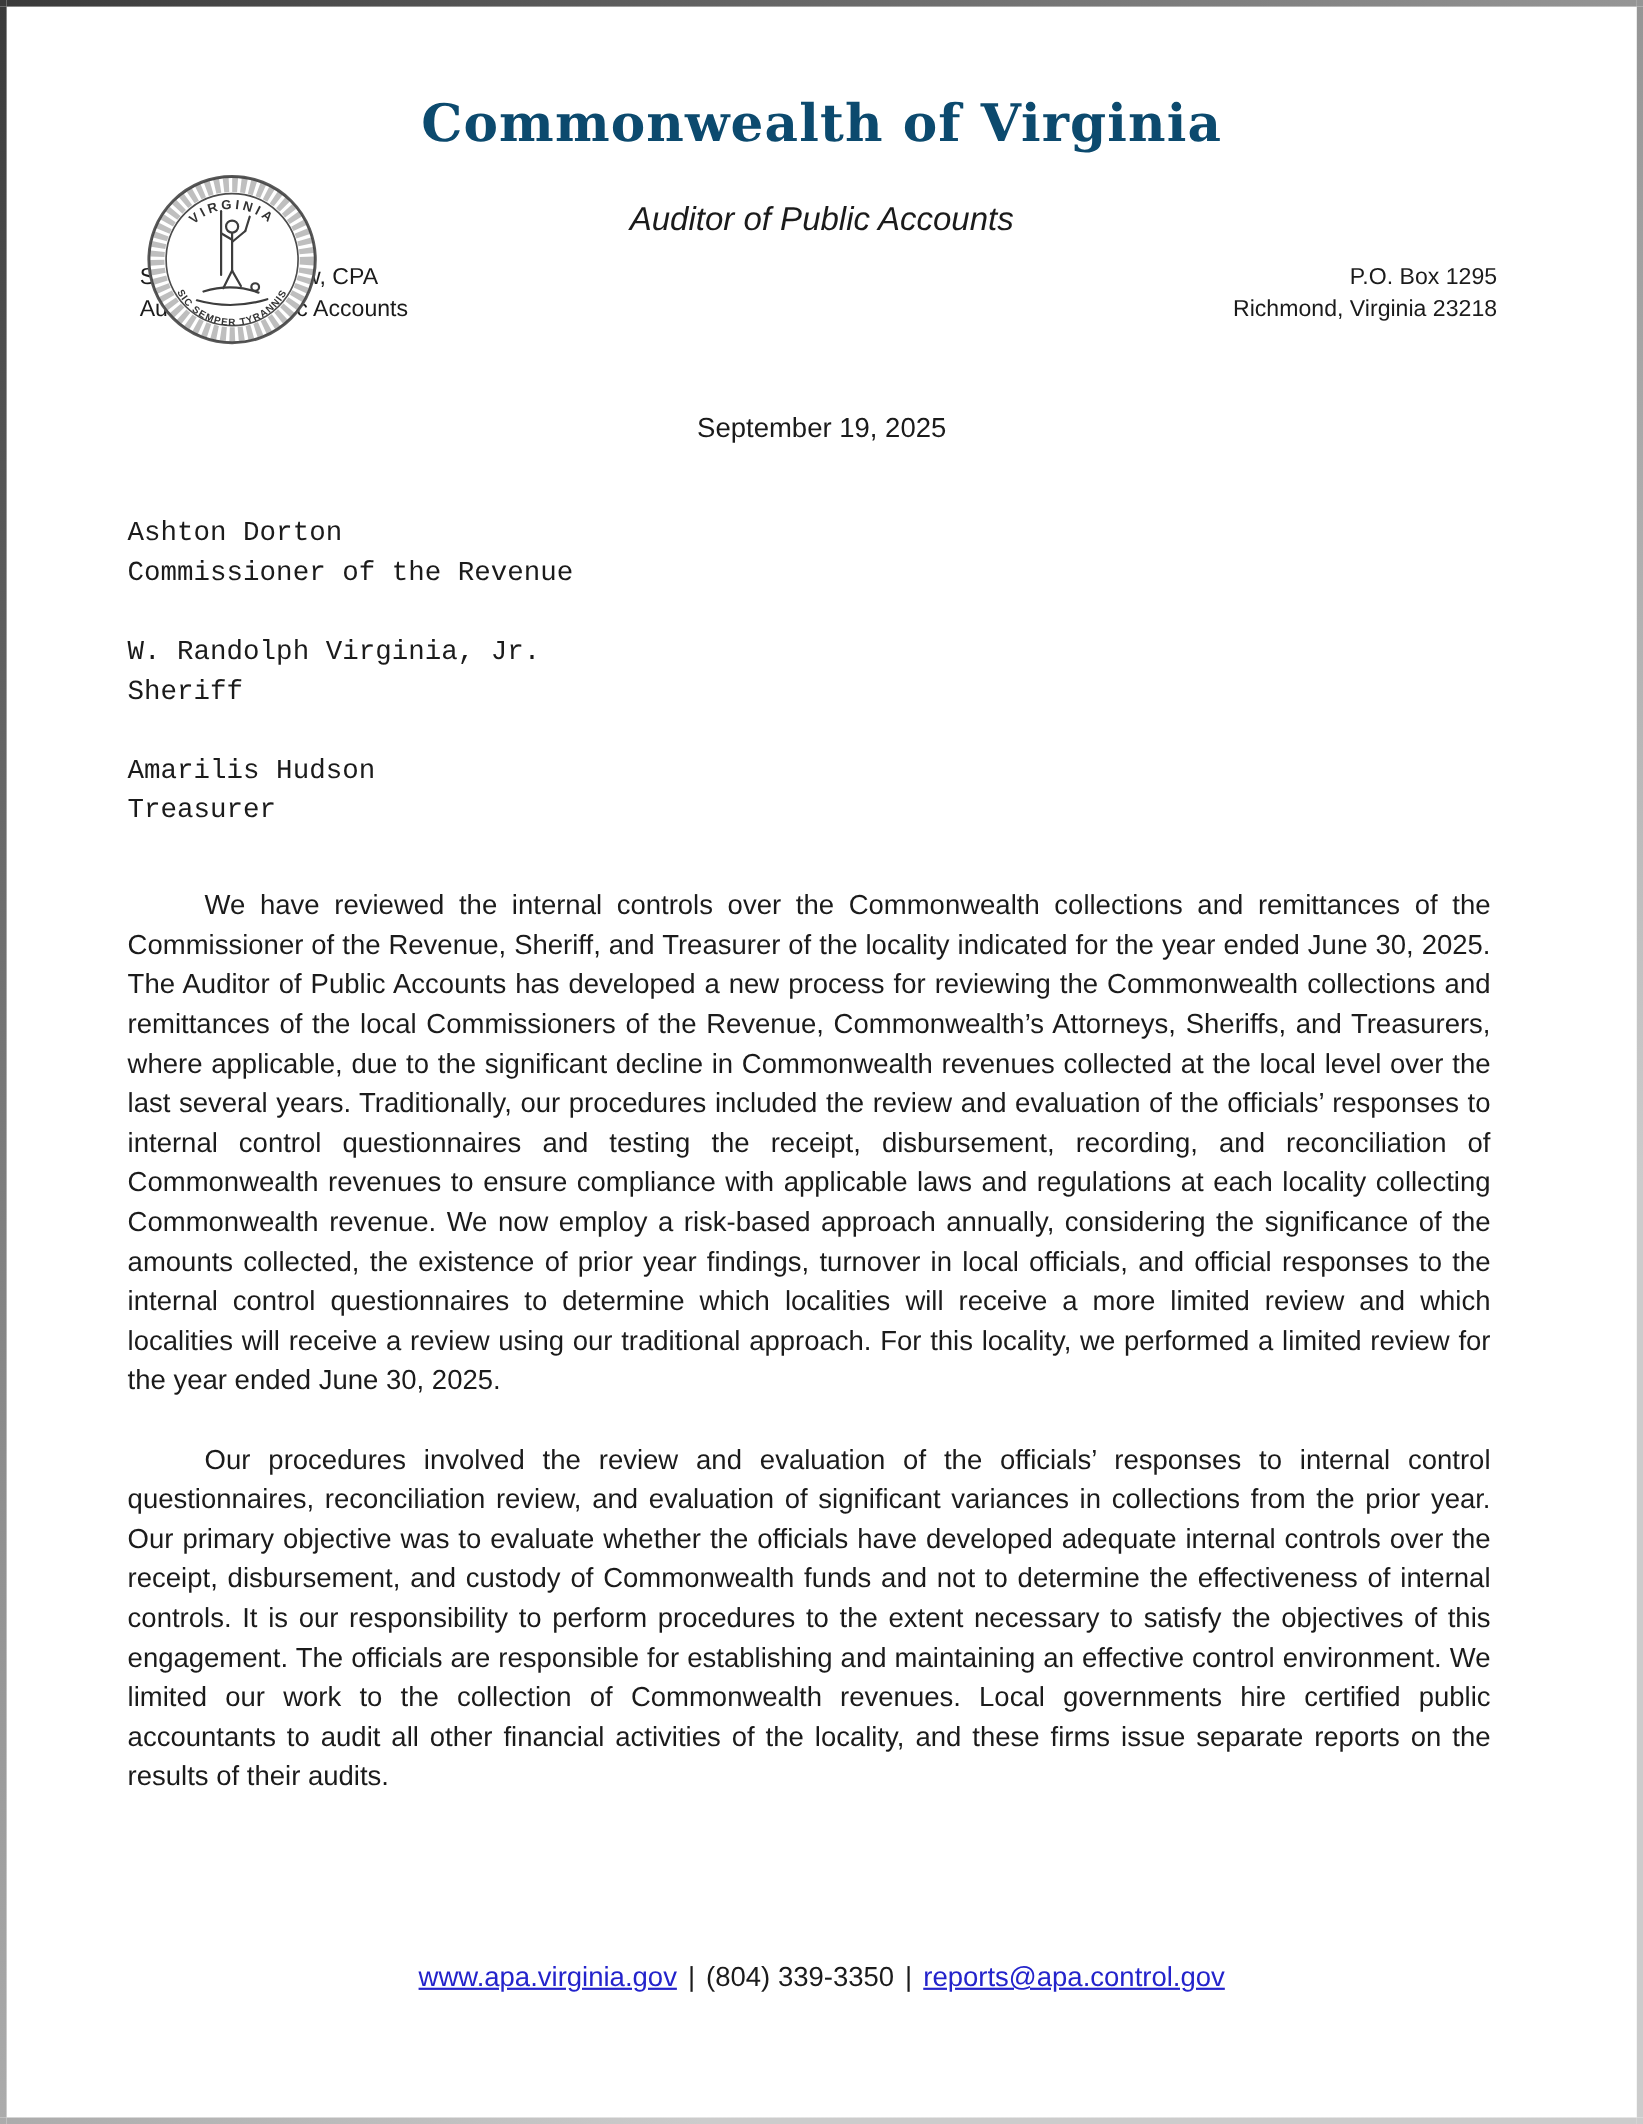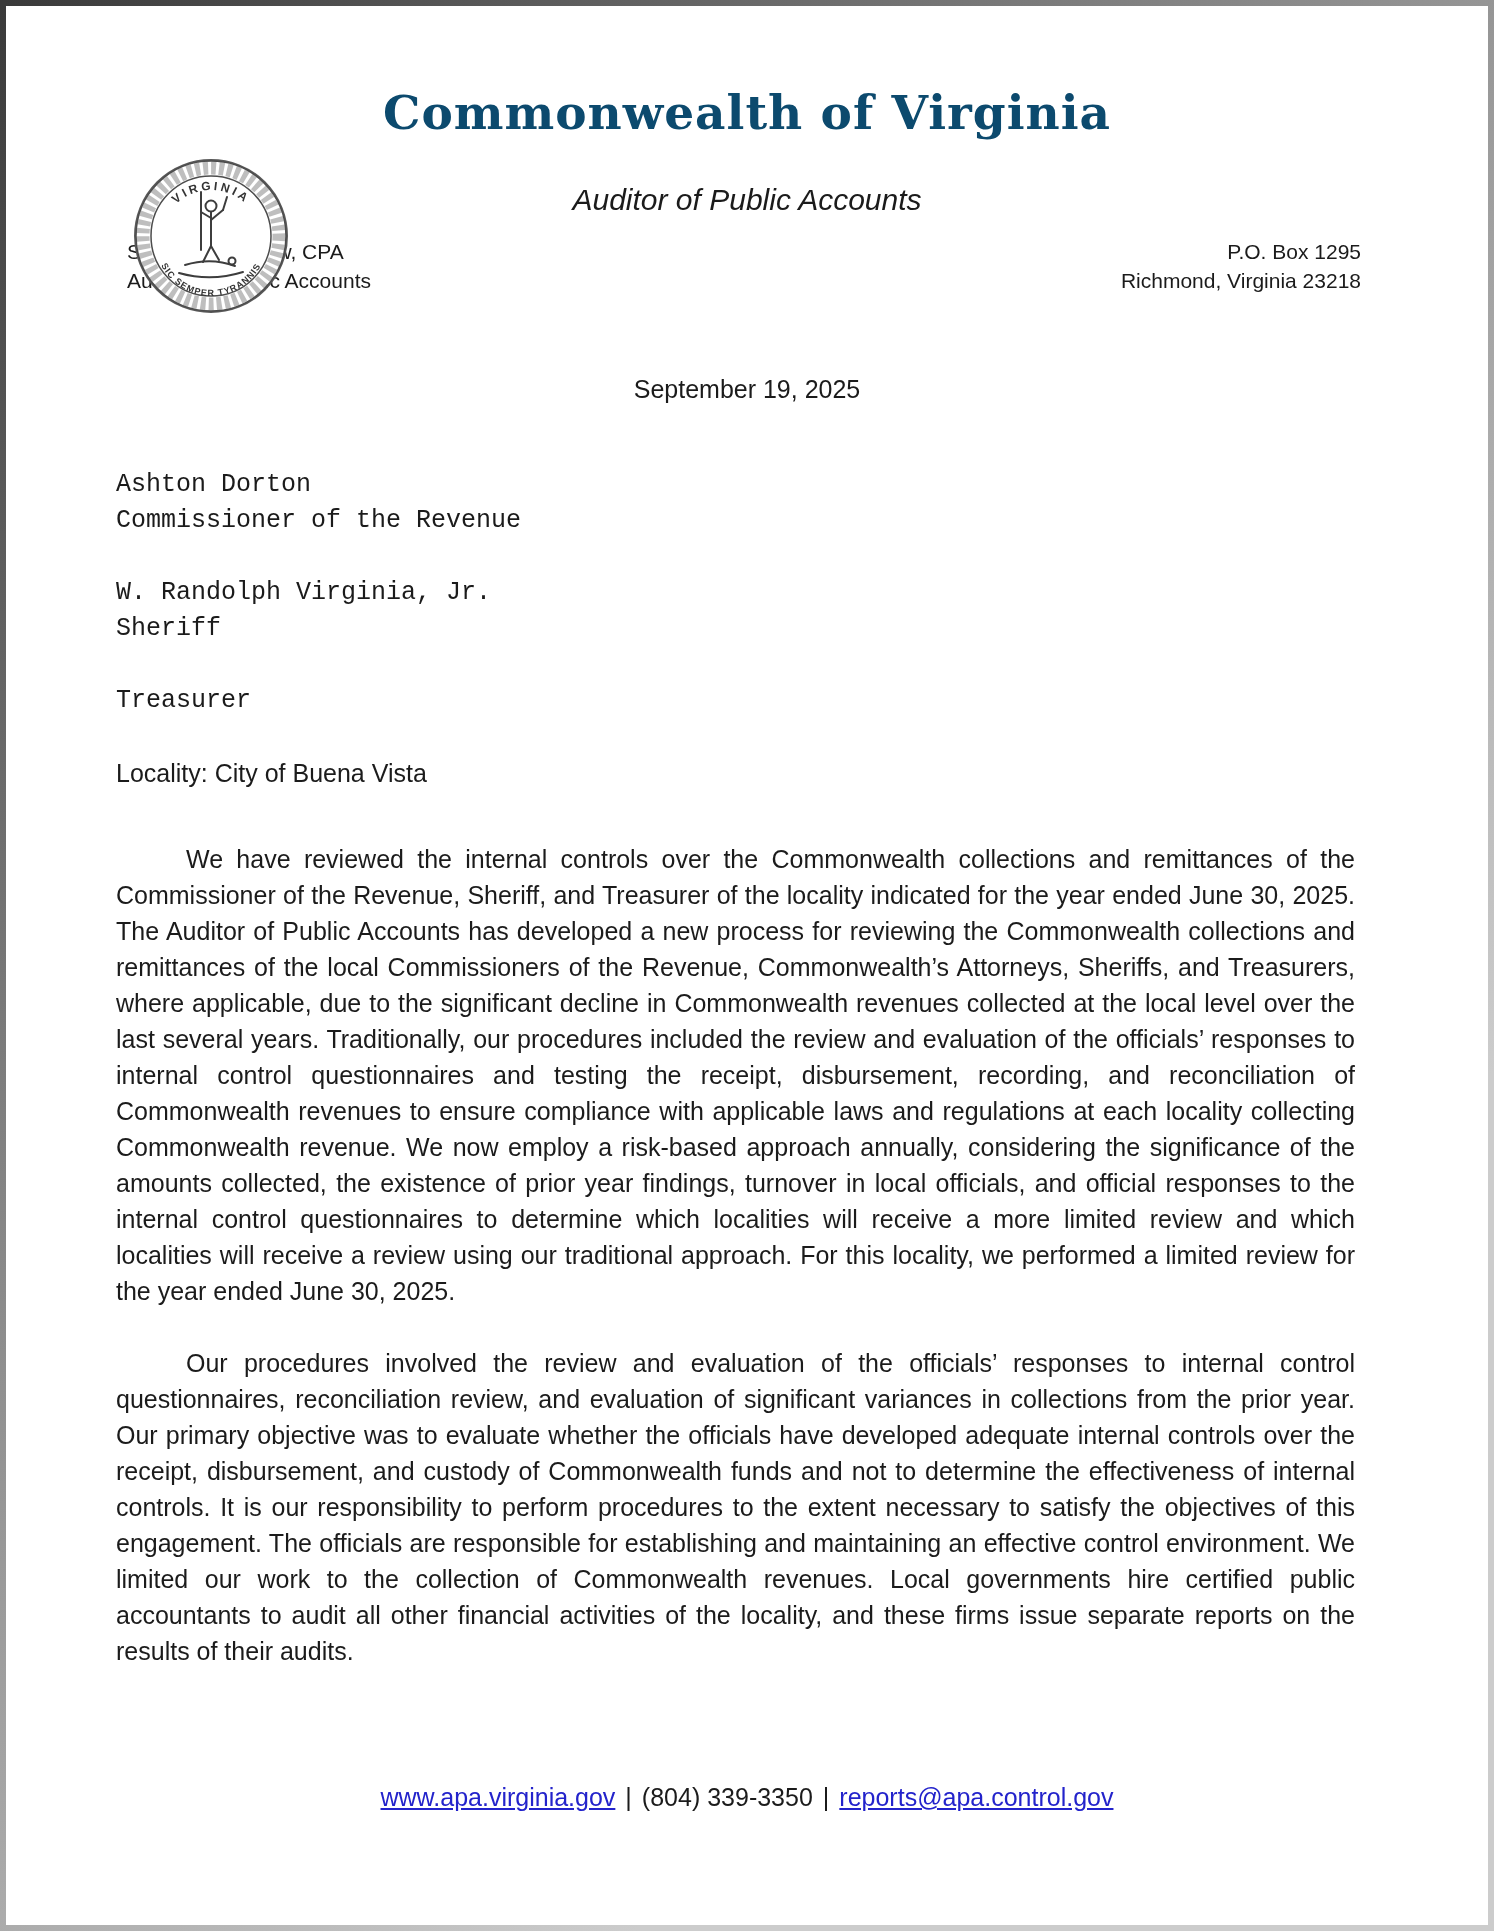--- a/index.html
+++ b/index.html
@@ -147,25 +147,25 @@
   <div class="recipients">
     <div class="recipient-block">
       <div>Ashton Dorton</div>
       <div>Commissioner of the Revenue</div>
     </div>
     <div class="recipient-block">
       <div>W. Randolph Virginia, Jr.</div>
       <div>Sheriff</div>
     </div>
     <div class="recipient-block">
+      <div>Amarilis Hudson</div>
       <div>Treasurer</div>
     </div>
   </div>
 
-  <div class="locality-line">Locality: City of Buena Vista</div>
 
   <p class="body-para">We have reviewed the internal controls over the Commonwealth collections and remittances of the Commissioner of the Revenue, Sheriff, and Treasurer of the locality indicated for the year ended June 30, 2025.  The Auditor of Public Accounts has developed a new process for reviewing the Commonwealth collections and remittances of the local Commissioners of the Revenue, Commonwealth’s Attorneys, Sheriffs, and Treasurers, where applicable, due to the significant decline in Commonwealth revenues collected at the local level over the last several years.  Traditionally, our procedures included the review and evaluation of the officials’ responses to internal control questionnaires and testing the receipt, disbursement, recording, and reconciliation of Commonwealth revenues to ensure compliance with applicable laws and regulations at each locality collecting Commonwealth revenue.  We now employ a risk-based approach annually, considering the significance of the amounts collected, the existence of prior year findings, turnover in local officials, and official responses to the internal control questionnaires to determine which localities will receive a more limited review and which localities will receive a review using our traditional approach.  For this locality, we performed a limited review for the year ended June 30, 2025.</p>
   <p class="body-para">Our procedures involved the review and evaluation of the officials’ responses to internal control questionnaires, reconciliation review, and evaluation of significant variances in collections from the prior year.  Our primary objective was to evaluate whether the officials have developed adequate internal controls over the receipt, disbursement, and custody of Commonwealth funds and not to determine the effectiveness of internal controls.  It is our responsibility to perform procedures to the extent necessary to satisfy the objectives of this engagement.  The officials are responsible for establishing and maintaining an effective control environment.  We limited our work to the collection of Commonwealth revenues.  Local governments hire certified public accountants to audit all other financial activities of the locality, and these firms issue separate reports on the results of their audits.</p>
 
   <div class="page-footer">
     <a href="#">www.apa.virginia.gov</a><span class="footer-sep">|</span><span>(804) 339-3350</span><span class="footer-sep">|</span><a href="#">reports@apa.control.gov</a>
   </div>
 
 </div>
 

